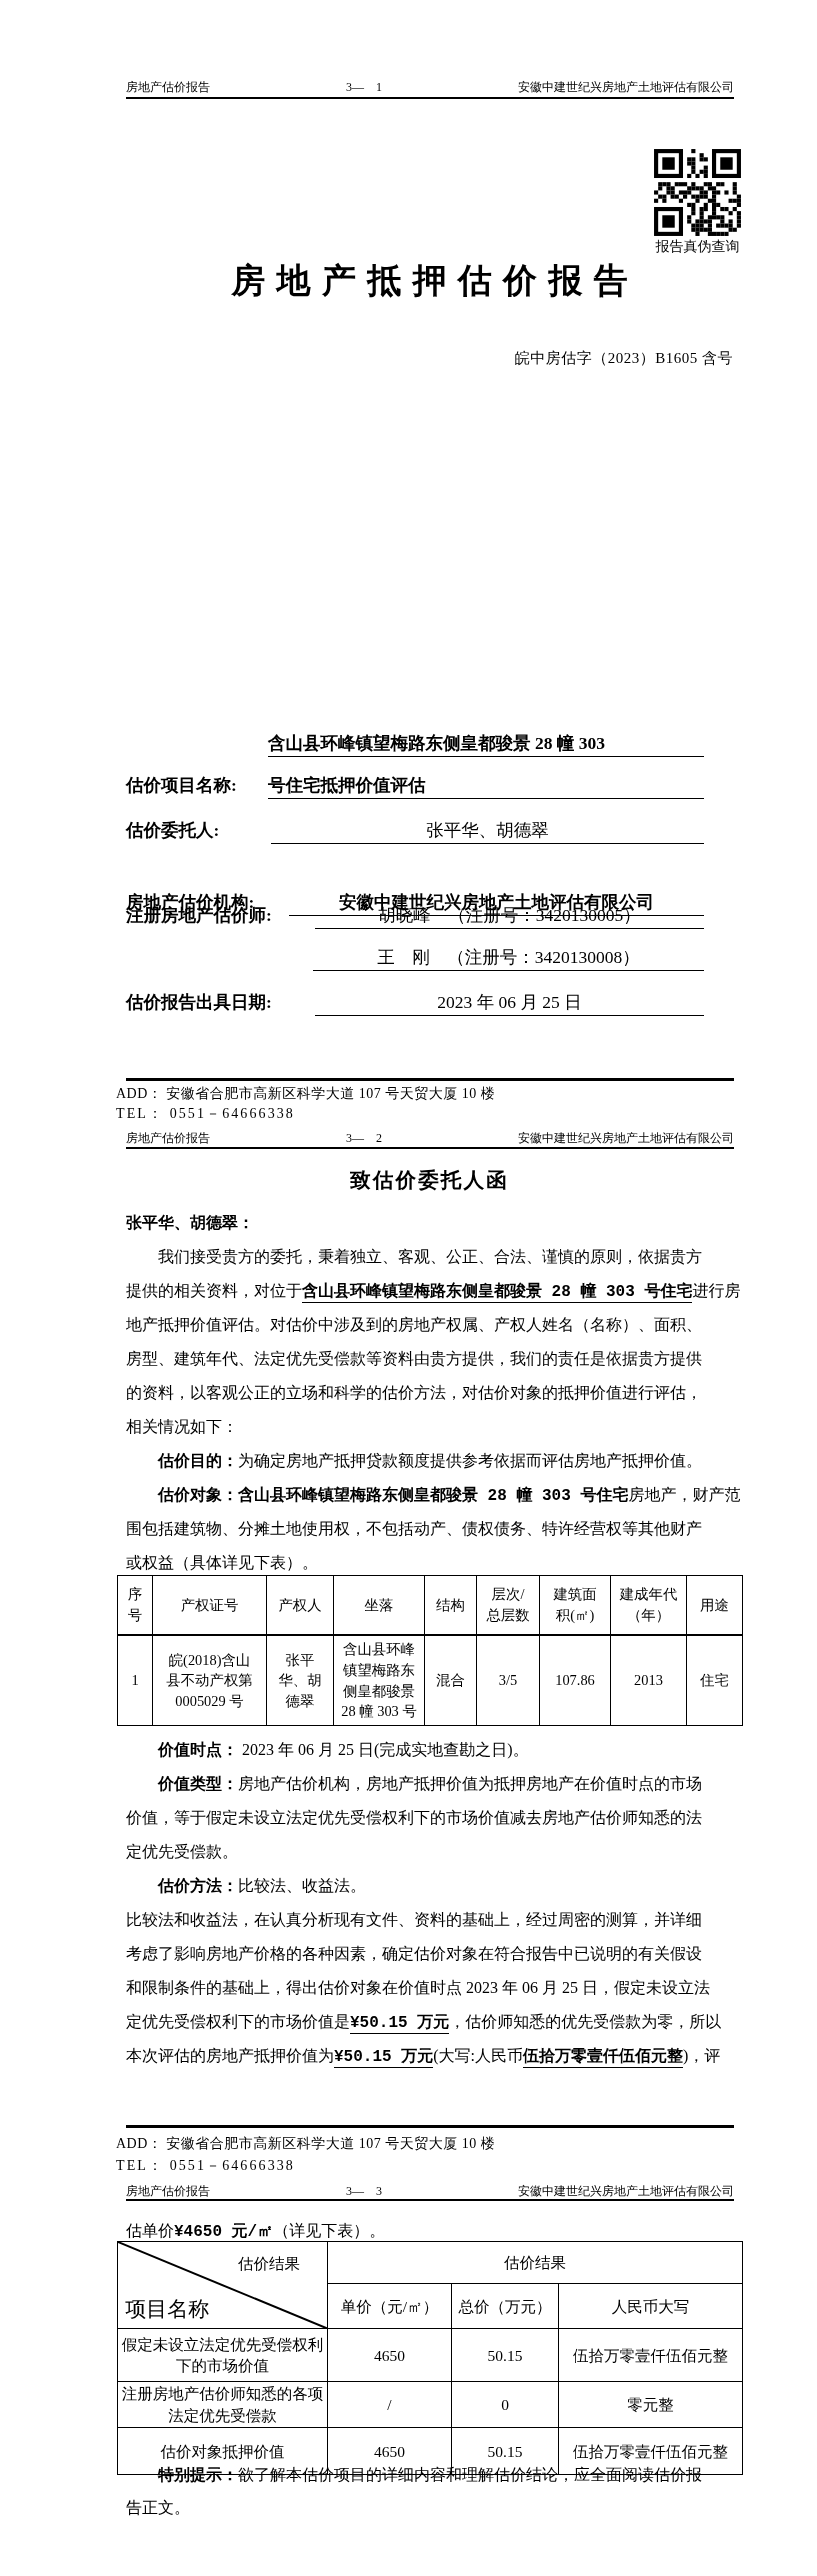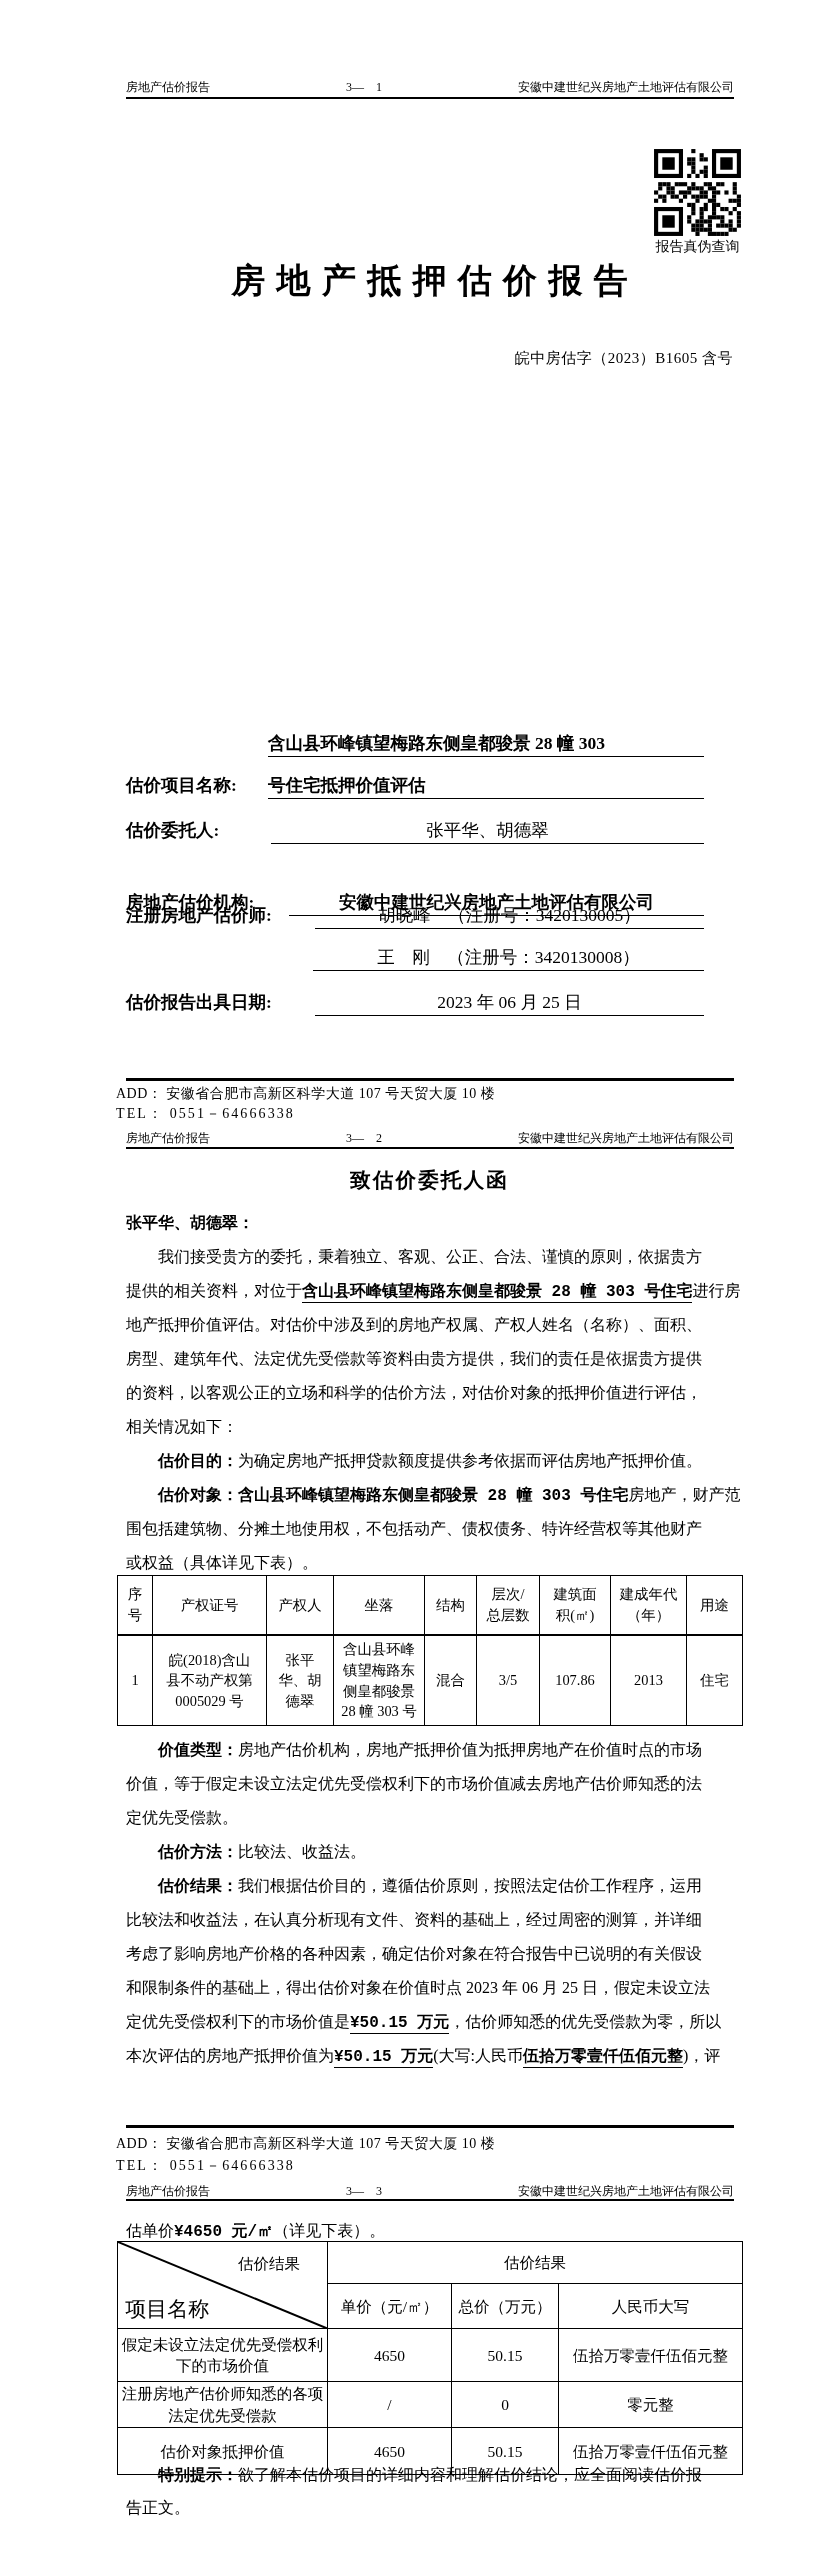--- a/index.html
+++ b/index.html
@@ -297,25 +297,25 @@
     <td>混合</td>
     <td>3/5</td>
     <td>107.86</td>
     <td>2013</td>
     <td>住宅</td>
   </tr>
 </tbody>
   </table>
 
 <div class="bodyblock" id="body2" style="top:1733px">
+    <div class="bline ind"><span class="b">价值时点：</span><span> 2023 年 06 月 25 日(完成实地查勘之日)。</span></div>
     <div class="bline ind"><span class="b">价值类型：</span><span>房地产估价机构，房地产抵押价值为抵押房地产在价值时点的市场</span></div>
     <div class="bline"><span>价值，等于假定未设立法定优先受偿权利下的市场价值减去房地产估价师知悉的法</span></div>
     <div class="bline"><span>定优先受偿款。</span></div>
     <div class="bline ind"><span class="b">估价方法：</span><span>比较法、收益法。</span></div>
-    <div class="bline ind"><span class="b">估价结果：</span><span>我们根据估价目的，遵循估价原则，按照法定估价工作程序，运用</span></div>
     <div class="bline"><span>比较法和收益法，在认真分析现有文件、资料的基础上，经过周密的测算，并详细</span></div>
     <div class="bline"><span>考虑了影响房地产价格的各种因素，确定估价对象在符合报告中已说明的有关假设</span></div>
     <div class="bline"><span>和限制条件的基础上，得出估价对象在价值时点 2023 年 06 月 25 日，假定未设立法</span></div>
     <div class="bline"><span>定优先受偿权利下的市场价值是</span><span class="b u">¥50.15 万元</span><span>，估价师知悉的优先受偿款为零，所以</span></div>
     <div class="bline"><span>本次评估的房地产抵押价值为</span><span class="b u">¥50.15 万元</span><span>(大写:人民币</span><span class="b u">伍拾万零壹仟伍佰元整</span><span>)，评</span></div>
   </div>
 
 <div class="rule r5" style="top:2125px"></div>
 <div class="faddr" style="top:2135px">ADD： 安徽省合肥市高新区科学大道 107 号天贸大厦 10 楼</div>
 <div class="faddr ftel" style="top:2157px">TEL： 0551－64666338</div>

